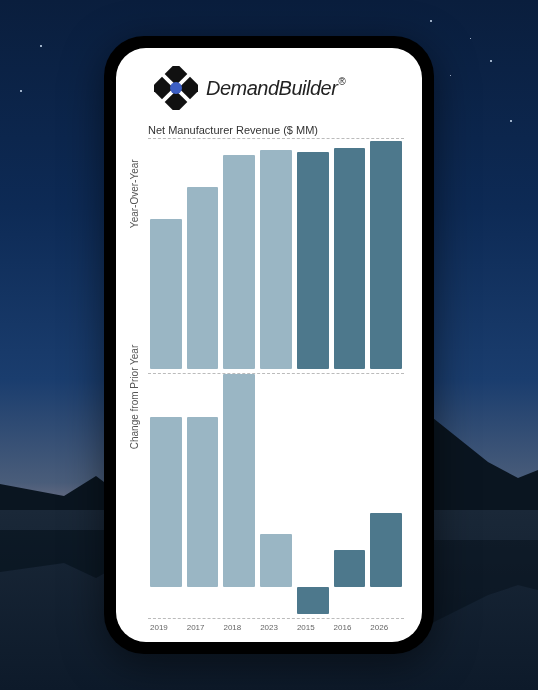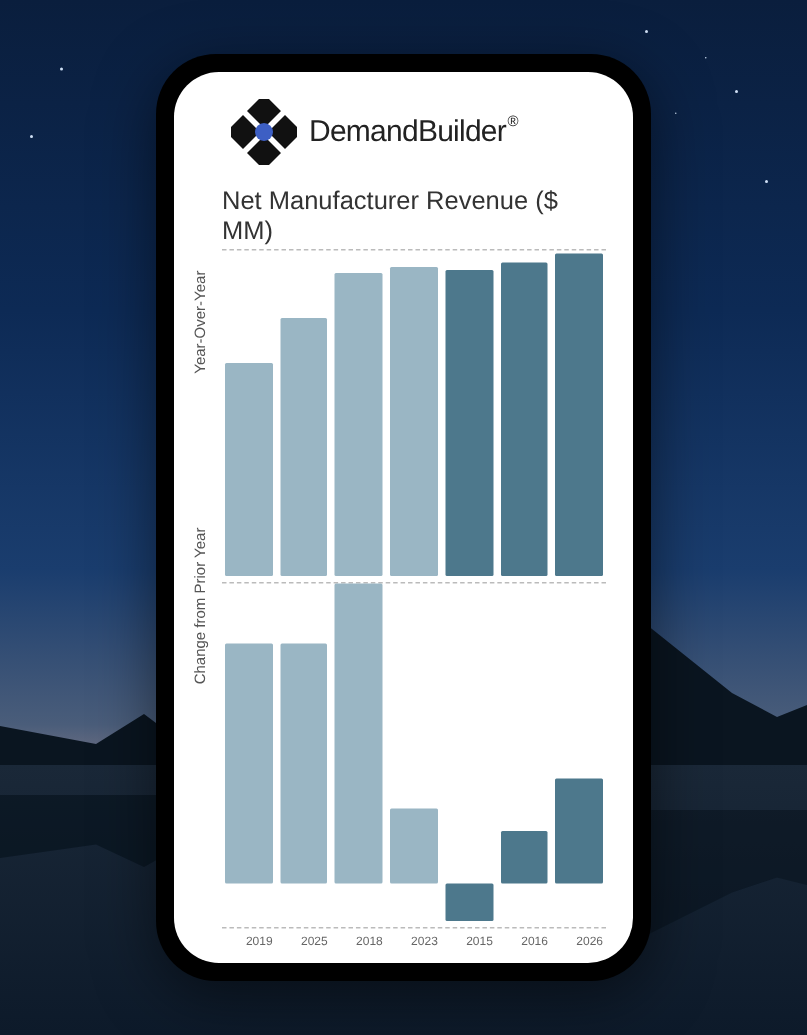--- a/index.html
+++ b/index.html
@@ -85,41 +85,42 @@
   margin-bottom: 14px;
 }
 .logo {
   width: 44px; height: 44px;
   position: relative;
   flex-shrink: 0;
 }
 .brand {
   display: flex;
   flex-direction: column;
+  font-style: italic;
 }
 .brand-name {
   font-size: 20px;
   color: #222;
   font-weight: 400;
   letter-spacing: -0.5px;
   position: relative;
 }
 .brand-name .reg {
   font-size: 10px;
   position: relative;
   top: -10px;
   left: 1px;
 }
 .brand-sub {
   font-size: 11px;
   color: #555;
   margin-top: -1px;
 }
 .chart-title {
-  font-size: 17px;
+  font-size: 11px;
   color: #333;
   border-bottom: 1px dashed #bbb;
   padding-bottom: 2px;
   margin-left: 18px;
   margin-right: 4px;
   margin-bottom: 2px;
 }
 .charts {
   flex: 1;
   display: flex;
@@ -159,21 +160,21 @@
 }
 .bar.dark { background: #4d788c; }
 .xaxis {
   display: flex;
   gap: 5px;
   padding: 4px 2px 0 2px;
   margin-left: 0;
 }
 .xlab {
   flex: 1;
-  text-align: right;
+  text-align: left;
   font-size: 8px;
   color: #666;
 }
 .chart2-wrap {
   flex: 1;
   display: flex;
   flex-direction: column;
 }
 .pos-area, .neg-area {
   display: flex;
@@ -258,21 +259,21 @@
               <div class="spacer"></div>
               <div class="bar dark" style="height: 100%;"></div>
               <div class="spacer"></div>
               <div class="spacer"></div>
             </div>
         </div>
       </div>
 
       <div class="xaxis" id="xaxis">
           <div class="xlab">2019</div>
-          <div class="xlab">2025</div>
+          <div class="xlab">2017</div>
           <div class="xlab">2018</div>
           <div class="xlab">2023</div>
           <div class="xlab">2015</div>
           <div class="xlab">2016</div>
           <div class="xlab">2026</div>
         </div>
 
     </div>
 
   </div>

